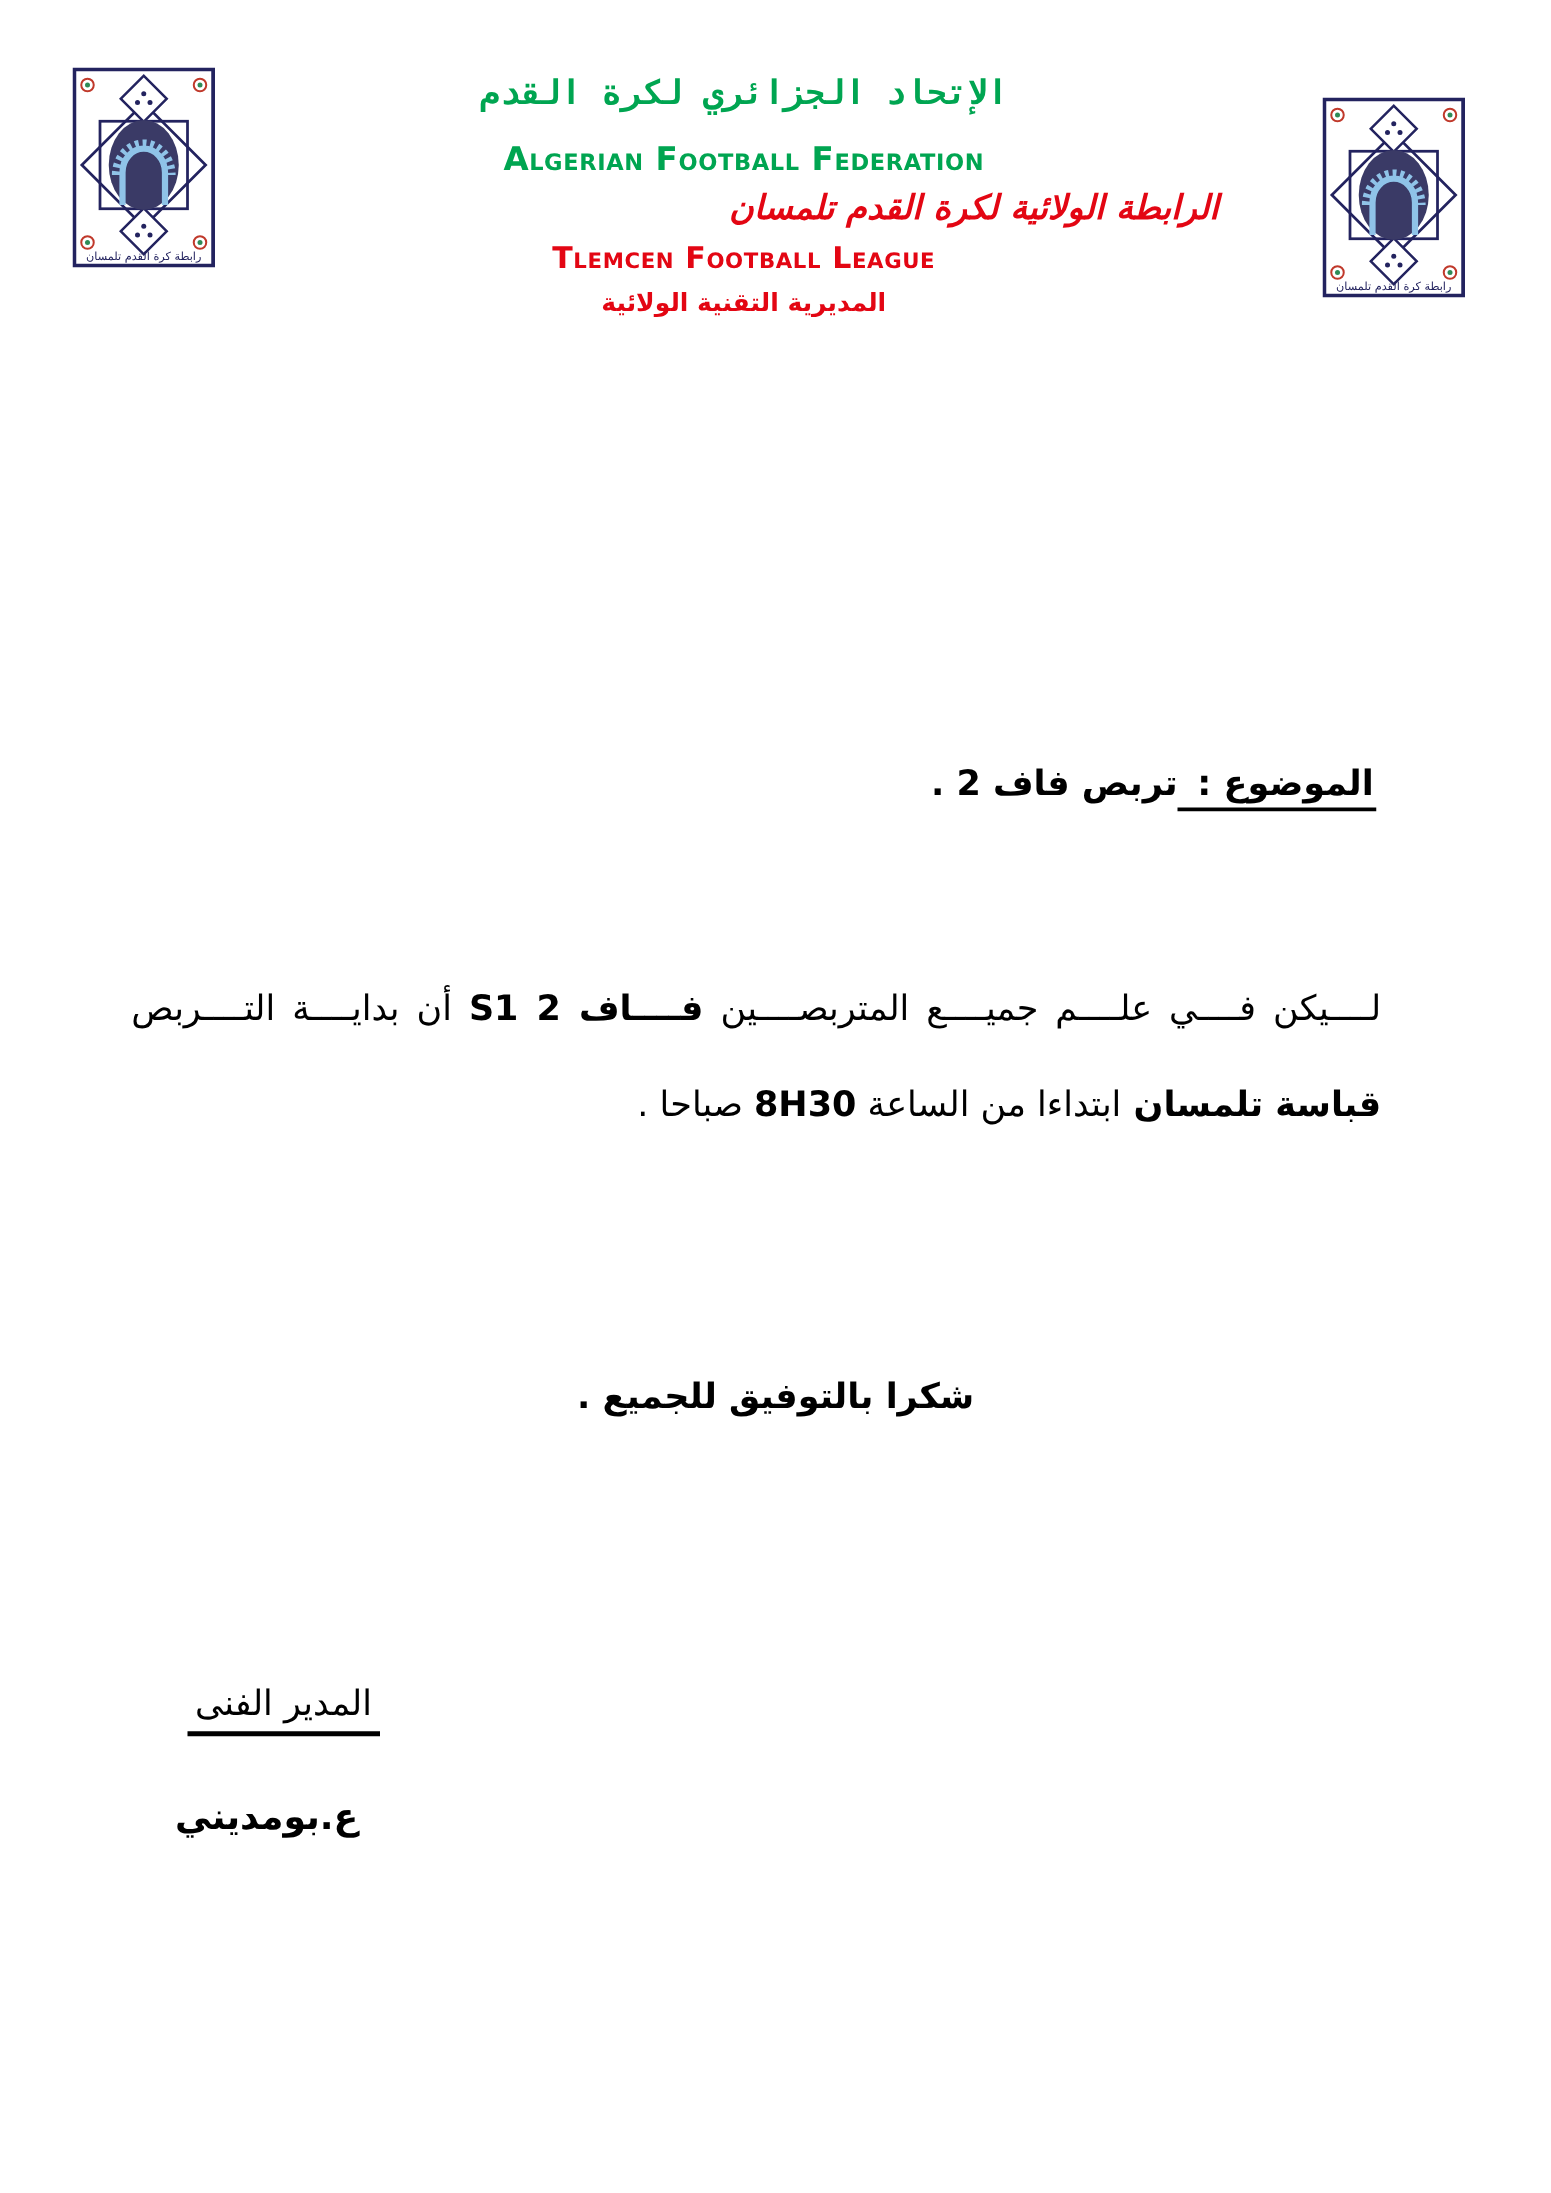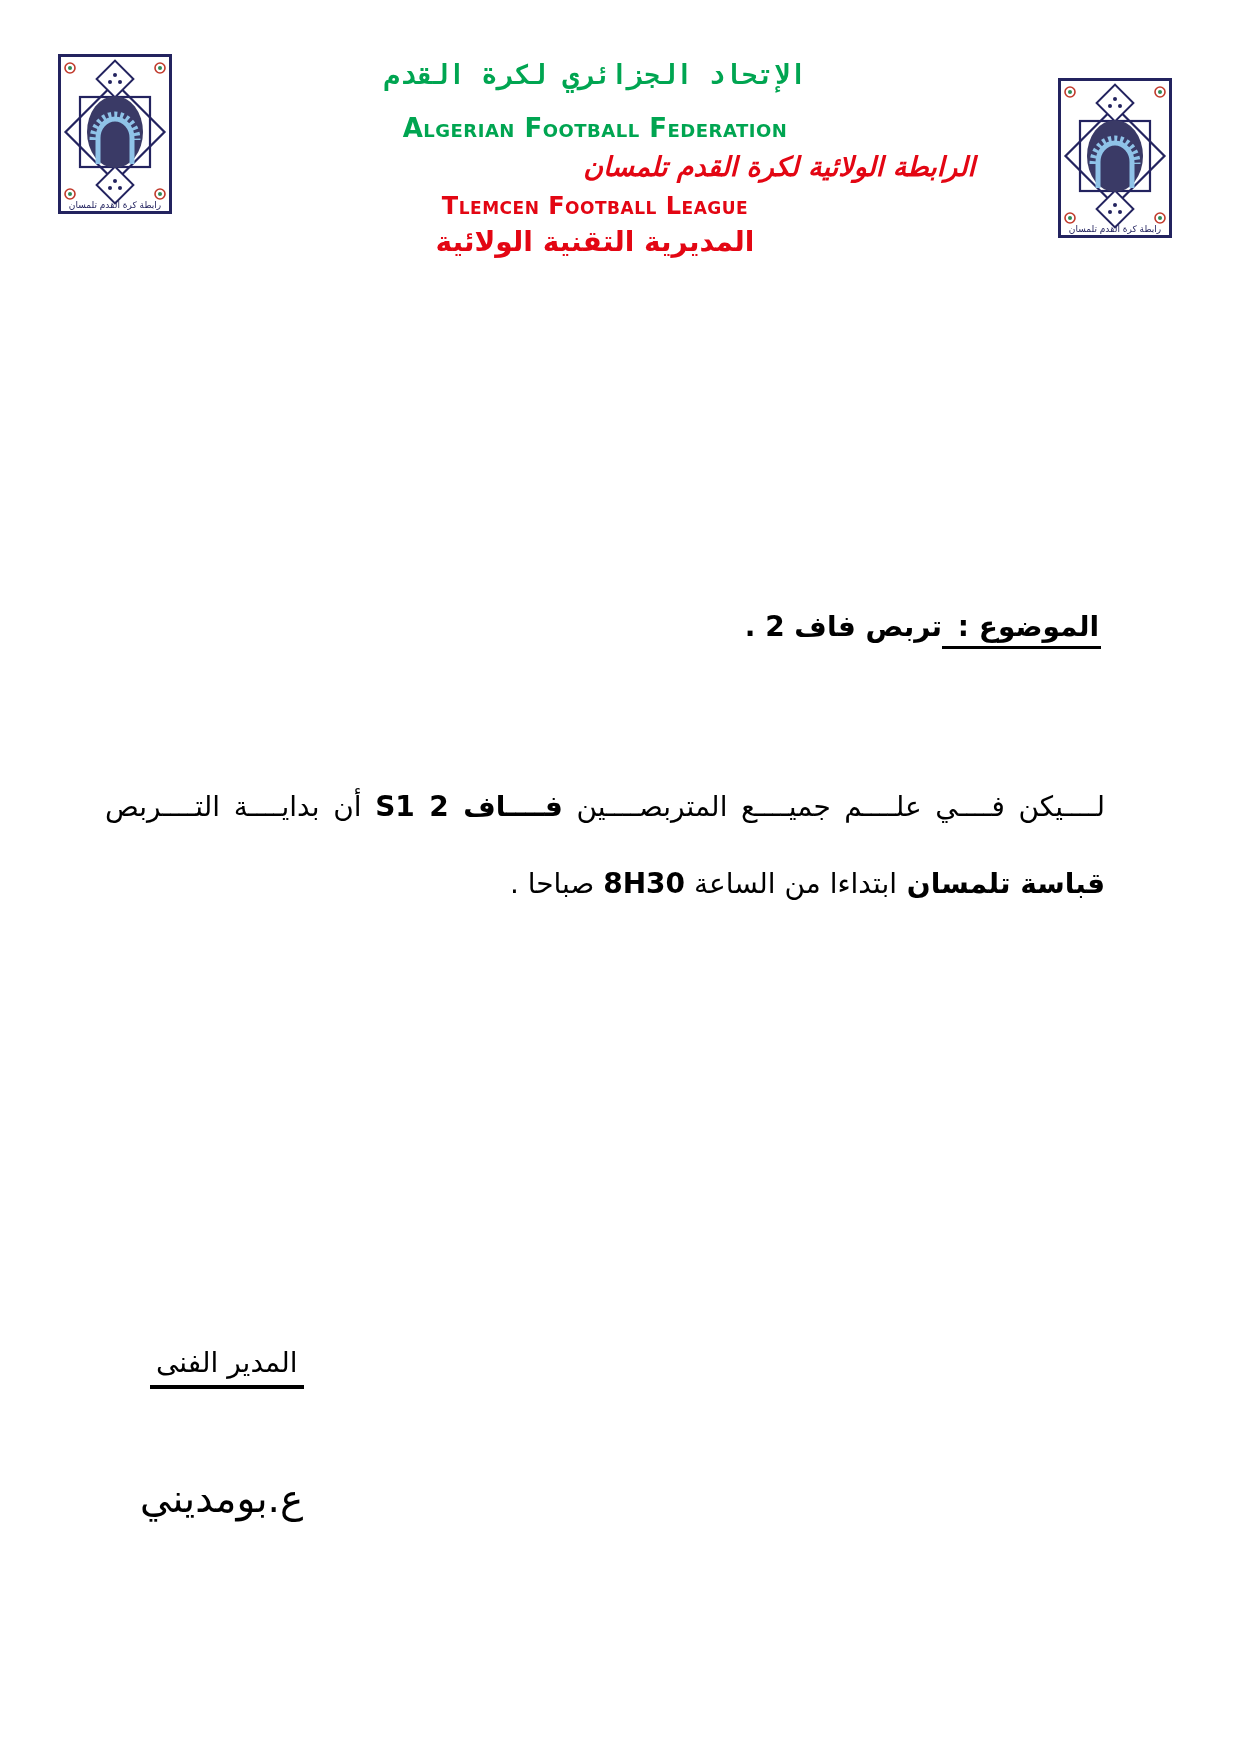--- a/index.html
+++ b/index.html
@@ -17,21 +17,21 @@
   .logo-left{left:58px;top:54px;}
   .logo-right{left:1058px;top:78px;}
   .header-text{
     position:absolute;left:215px;top:56px;width:760px;
     text-align:center;
   }
   .h-ar-green{color:var(--green);font-size:27px;font-weight:bold;direction:rtl;line-height:42px;font-family:Liberation Mono, monospace;}
   .h-en-green{color:var(--green);font-size:26px;font-weight:bold;font-variant-caps:small-caps;letter-spacing:.5px;line-height:36px;margin-top:12px;}
   .h-ar-red-italic{color:var(--red);font-size:27px;font-weight:bold;font-style:italic;direction:rtl;line-height:42px;text-align:right;}
   .h-en-red{color:var(--red);font-size:24px;font-weight:bold;font-variant-caps:small-caps;letter-spacing:.5px;line-height:36px;}
-  .h-ar-red{color:var(--red);font-size:28px;font-weight:bold;direction:rtl;line-height:36px;}
+  .h-ar-red{color:var(--red);font-size:20px;font-weight:bold;direction:rtl;line-height:36px;}
   
   .doc-title{
     position:absolute;top:392px;left:0;width:100%;
     text-align:center;direction:rtl;
     font-size:52px;font-weight:bold;font-style:italic;
   }
   
   .subject{
     position:absolute;top:610px;right:140px;
     direction:rtl;font-size:28px;font-weight:bold;
@@ -51,22 +51,22 @@
     text-align:center;direction:rtl;
     font-size:28px;font-weight:bold;
   }
   
   .sig-role{
     position:absolute;top:1346px;left:150px;
     direction:rtl;font-size:28px;font-weight:normal;
     border-bottom:4px solid #000;padding:0 6px 6px 6px;
   }
   .sig-name{
-    position:absolute;top:1476px;left:140px;
-    direction:rtl;font-size:39px;font-weight:normal;
+    position:absolute;top:1436px;left:140px;
+    direction:rtl;font-size:29px;font-weight:bold;
   }
   :root{--green:#00a551;--red:#e30613;--navy:#23235f;--arch:#8fc3e8;}
 </style>
 </head>
 <body>
 
 <div class="page">
 
   <div class="logo logo-left">
     <svg width="114" height="160" viewBox="0 0 114 160">
@@ -151,17 +151,18 @@
 
   <div class="subject">
     <span class="lbl">الموضوع : </span><span>تربص  فاف 2 .</span>
   </div>
 
   <div class="body-par">
     <div class="jline"><span>لــــيكن فــــي علــــم جميــــع المتربصــــين </span><span class="b">فــــاف S1 2</span><span> أن بدايــــة  التــــربص</span></div>
     <div class="rline"><span class="b">قباسة تلمسان </span><span>ابتداءا من الساعة </span><span class="b">8H30</span><span>  صباحا .</span></div>
   </div>
 
+  <div class="thanks">شكرا بالتوفيق للجميع .</div>
 
   <div class="sig-role">المدير الفنى</div>
   <div class="sig-name">ع.بومديني</div>
 
 </div>
 
 </body></html>

